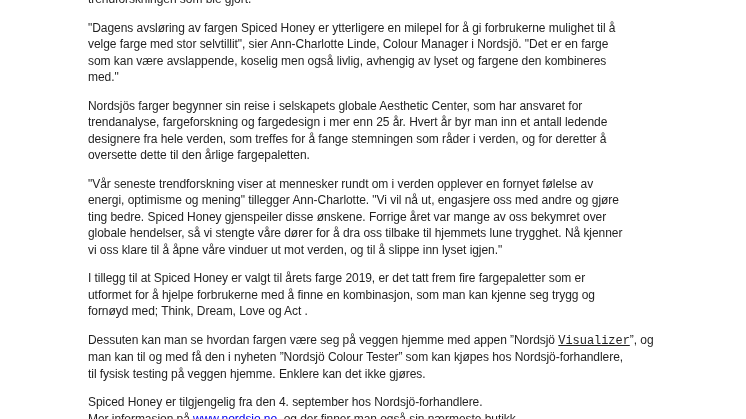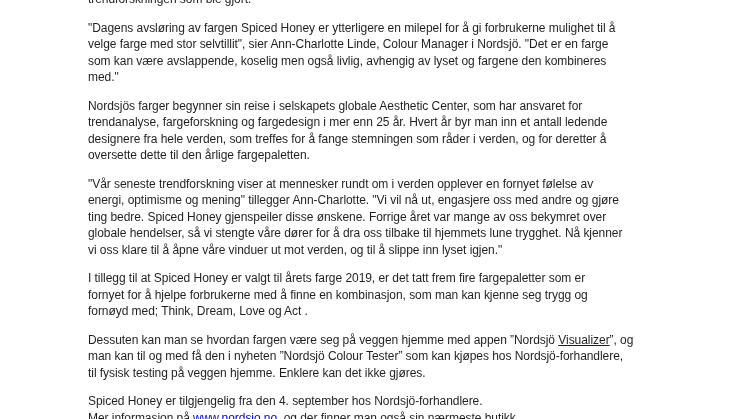--- a/index.html
+++ b/index.html
@@ -33,20 +33,21 @@
   }
   .inline-link {
     color: #0000ee;
     text-decoration: underline;
     cursor: pointer;
   }
   .underlined {
     text-decoration: underline;
     color: inherit;
     cursor: pointer;
+    font-family: Liberation Mono, monospace;
   }
 </style>
 </head>
 <body>
 
 <div class="doc">
 
   <p class="clipped-top">trendforskningen som ble gjort.</p>
 
   <p>"Dagens avsløring av fargen Spiced Honey er ytterligere en milepel for å gi forbrukerne mulighet til å
@@ -59,21 +60,21 @@
 designere fra hele verden, som treffes for å fange stemningen som råder i verden, og for deretter å
 oversette dette til den årlige fargepaletten.</p>
 
   <p>"Vår seneste trendforskning viser at mennesker rundt om i verden opplever en fornyet følelse av
 energi, optimisme og mening" tillegger Ann-Charlotte. "Vi vil nå ut, engasjere oss med andre og gjøre
 ting bedre. Spiced Honey gjenspeiler disse ønskene. Forrige året var mange av oss bekymret over
 globale hendelser, så vi stengte våre dører for å dra oss tilbake til hjemmets lune trygghet. Nå kjenner
 vi oss klare til å åpne våre vinduer ut mot verden, og til å slippe inn lyset igjen."</p>
 
   <p>I tillegg til at Spiced Honey er valgt til årets farge 2019, er det tatt frem fire fargepaletter som er
-fornyet for å hjelpe forbrukerne med å finne en kombinasjon, som man kan kjenne seg trygg og
+utformet for å hjelpe forbrukerne med å finne en kombinasjon, som man kan kjenne seg trygg og
 fornøyd med; Think, Dream, Love og Act .</p>
 
   <p><span>Dessuten kan man se hvordan fargen være seg på veggen hjemme med appen ”Nordsjö </span><span class="underlined">Visualizer</span><span>”, og
 man kan til og med få den i nyheten ”Nordsjö Colour Tester” som kan kjøpes hos Nordsjö-forhandlere,
 til fysisk testing på veggen hjemme. Enklere kan det ikke gjøres.</span></p>
 
   <p><span>Spiced Honey er tilgjengelig fra den 4. september hos Nordsjö-forhandlere.
 Mer informasjon på </span><span class="inline-link">www.nordsjo.no</span><span>, og der finner man også sin nærmeste butikk</span></p>
 
 </div>

